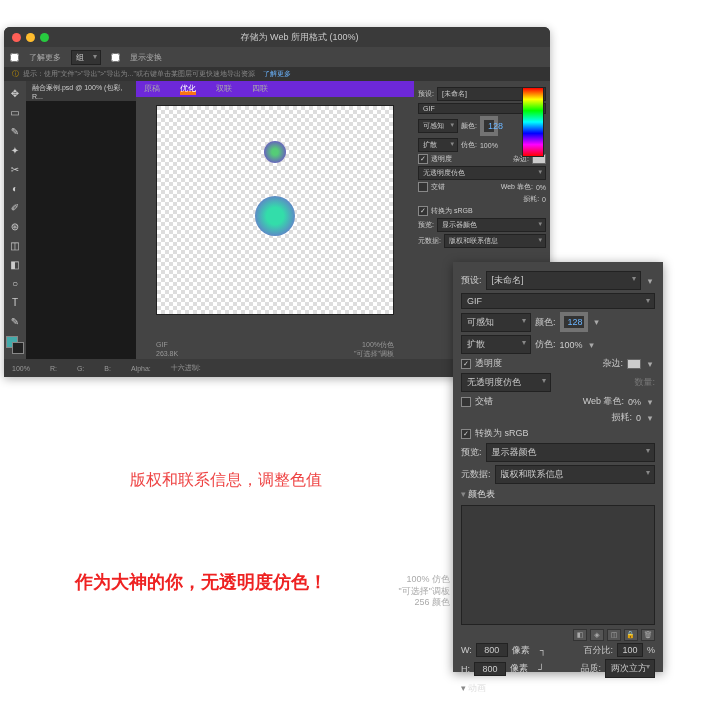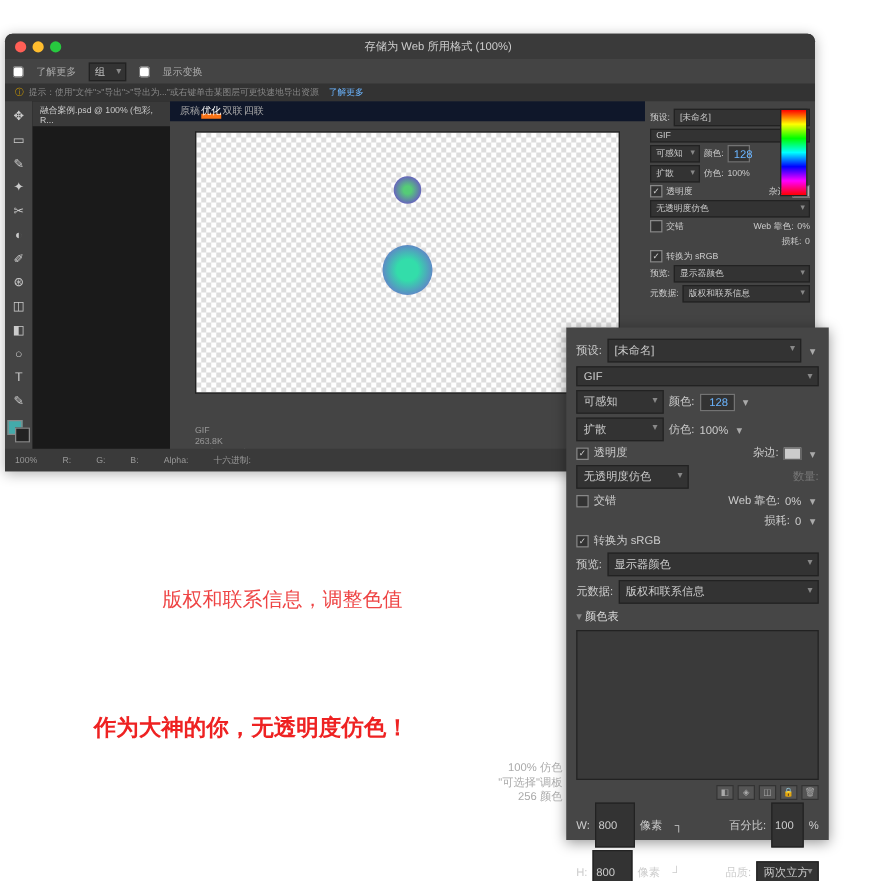--- a/index.html
+++ b/index.html
@@ -1,63 +1,63 @@
 <!DOCTYPE html>
 <html><head>
 <meta charset="utf-8">
 <style>
 *{margin:0;padding:0;box-sizing:border-box;font-family:"Microsoft YaHei",Arial,sans-serif}
 body{background:#fff;width:705px;height:705px;position:relative;overflow:hidden}
-.app{position:absolute;left:4px;top:27px;width:648px;height:350px;background:#323232;border-radius:6px 6px 0 0;box-shadow:0 2px 10px rgba(0,0,0,.3)}
+.app{position:absolute;left:4px;top:27px;width:546px;height:350px;background:#323232;border-radius:6px 6px 0 0;box-shadow:0 2px 10px rgba(0,0,0,.3)}
 .titlebar{height:20px;background:#3a3a3a;border-radius:6px 6px 0 0;display:flex;align-items:center;padding:0 8px;color:#ccc;font-size:9px}
 .dots{display:flex;gap:5px;margin-right:8px}
 .dot{width:9px;height:9px;border-radius:50%}
 .dot.r{background:#ff5f56}.dot.y{background:#ffbd2e}.dot.g{background:#27c93f}
 .titlebar .title{flex:1;text-align:center;font-size:9px}
 .menubar{height:20px;background:#444;display:flex;align-items:center;padding:0 6px;gap:10px;color:#aaa;font-size:8px}
 .menubar span{font-size:8px}
 .hint{background:#333;padding:2px 8px;color:#888;font-size:7px;display:flex;align-items:center}
 .hint .learn{color:#6bb5ff;margin-left:8px}
 .content{display:flex;height:calc(100% - 60px)}
 .tools{width:22px;background:#444;display:flex;flex-direction:column;align-items:center;padding:4px 0;gap:3px}
 .tool{width:16px;height:16px;color:#ccc;display:flex;align-items:center;justify-content:center;font-size:10px}
 .color-sw{width:18px;height:18px;margin-top:4px;position:relative}
 .c1{position:absolute;width:12px;height:12px;border:1px solid #888;background:#4aa;top:0;left:0}
 .c2{position:absolute;width:12px;height:12px;border:1px solid #888;background:#222;bottom:0;right:0}
 .doc{width:110px;background:#1a1a1a;position:relative}
 .tab{height:20px;background:#3a3a3a;color:#ccc;font-size:7px;padding:3px 6px;display:flex;align-items:center}
 .preview{flex:1;background:#444;position:relative}
-.pv-hdr{height:16px;background:#0f172a;display:flex;gap:1px;padding:2px 8px;color:#aaa;font-size:8px}
+.pv-hdr{height:16px;background:#6d28d9;display:flex;gap:20px;padding:2px 8px;color:#aaa;font-size:8px}
 .canvas{margin:8px 20px;height:210px;background:repeating-conic-gradient(#ddd 0 25%,#fff 0 50%) 0/8px 8px;position:relative;border:1px solid #222}
 .blob{position:absolute;border-radius:50%}
 .b1{width:22px;height:22px;left:50%;top:35px;transform:translateX(-50%);background:radial-gradient(circle,#5c7 20%,#66b 70%)}
 .b2{width:40px;height:40px;left:50%;top:90px;transform:translateX(-50%);background:radial-gradient(circle,#3da 30%,#67c 80%)}
 .info{position:absolute;bottom:4px;left:20px;color:#999;font-size:7px;line-height:1.3}
 .info2{position:absolute;bottom:4px;right:20px;color:#999;font-size:7px;text-align:right;line-height:1.3}
 .rpanel{width:136px;background:#444;padding:4px;color:#ccc;font-size:8px}
 .rpanel .row{display:flex;align-items:center;margin:2px 0;gap:3px;font-size:7px}
 .sel-box{background:#333;border:1px solid #222;padding:1px 4px;color:#ccc;font-size:7px;flex:1;position:relative}
 .sel-box::after{content:"▾";position:absolute;right:3px;color:#888}
 .rainbow{width:22px;height:70px;background:linear-gradient(red,#ff0,#0f0,#0ff,#00f,#f0f,red);position:absolute;right:6px;top:60px;border:1px solid #222}
 .statusbar{position:absolute;bottom:0;left:0;right:0;height:18px;background:#3a3a3a;color:#999;font-size:7px;display:flex;align-items:center;padding:0 8px;gap:20px}
 .panel2{position:absolute;right:42px;top:262px;width:210px;height:410px;background:#464646;color:#ccc;font-size:9px;padding:6px 8px;box-shadow:0 2px 10px rgba(0,0,0,.4)}
 .p2-row{display:flex;align-items:center;margin:3px 0;gap:4px}
 .p2-row .lbl{font-size:9px;white-space:nowrap}
 .p2-sel{background:#333;border:1px solid #222;padding:2px 5px;font-size:9px;flex:1;position:relative;color:#ccc}
 .p2-sel::after{content:"▾";position:absolute;right:4px;color:#888;font-size:8px}
-.p2-num{background:#333;border:1px solid #737373;padding:1px 4px;font-size:9px;width:28px;color:#6bb5ff;text-align:right}
+.p2-num{background:#333;border:4px solid #737373;padding:1px 4px;font-size:9px;width:28px;color:#6bb5ff;text-align:right}
 .chk{width:10px;height:10px;border:1px solid #888;background:#333;display:inline-flex;align-items:center;justify-content:center;font-size:7px}
 .chk.on::before{content:"✓";color:#ccc}
 .sw{width:14px;height:10px;border:1px solid #666;background:#ccc}
 .colortable{height:120px;background:#3a3a3a;margin:4px 0;border:1px solid #222}
 .ct-btns{display:flex;justify-content:flex-end;gap:3px;margin:2px 0}
 .ct-btn{width:14px;height:12px;background:#555;border:1px solid #333;font-size:7px;display:flex;align-items:center;justify-content:center;color:#aaa}
 .dim-row{display:flex;align-items:center;gap:4px;font-size:9px;margin:2px 0}
-.dim-row input{width:32px;background:#333;border:1px solid #222;color:#ccc;font-size:9px;text-align:left;padding:12px 2px}
-.side-text{position:absolute;right:255px;top:609px;text-align:right;font-size:9px;color:#aaa;line-height:1.3}
+.dim-row input{width:32px;background:#333;border:1px solid #222;color:#ccc;font-size:9px;text-align:center;padding:1px 2px}
+.side-text{position:absolute;right:255px;top:574px;text-align:right;font-size:9px;color:#aaa;line-height:1.3}
 .caption1{position:absolute;left:130px;top:470px;color:#e44;font-size:16px}
 .caption2{position:absolute;left:75px;top:570px;color:#e22;font-size:18px;font-weight:bold}
 .sec-title{font-size:9px;margin:4px 0 2px;color:#ddd}
 .minus{width:10px;text-align:center;color:#aaa}
 </style>
 </head>
 <body>
 
 <div class="app">
   <div class="titlebar">

